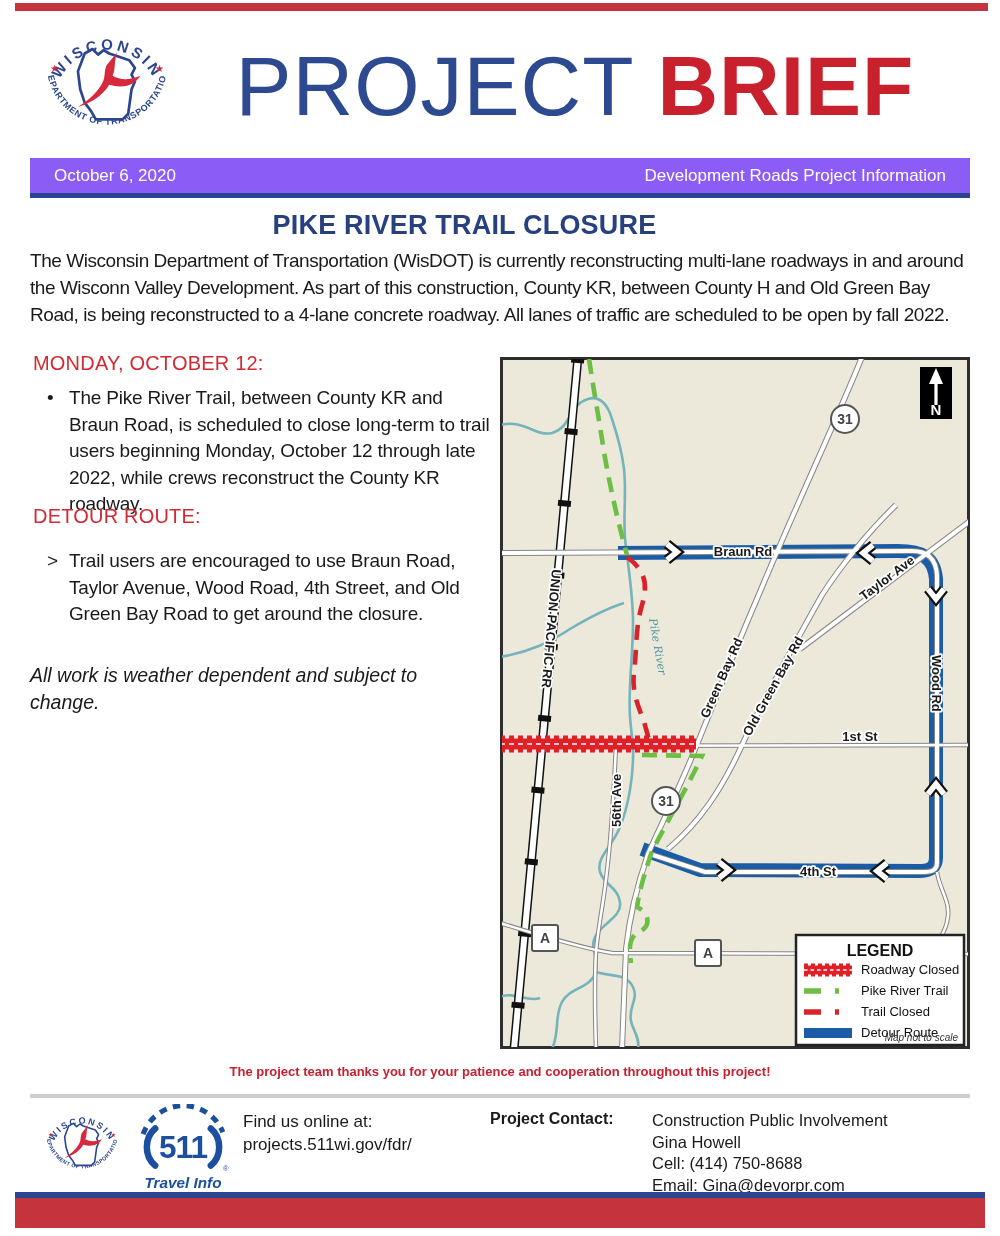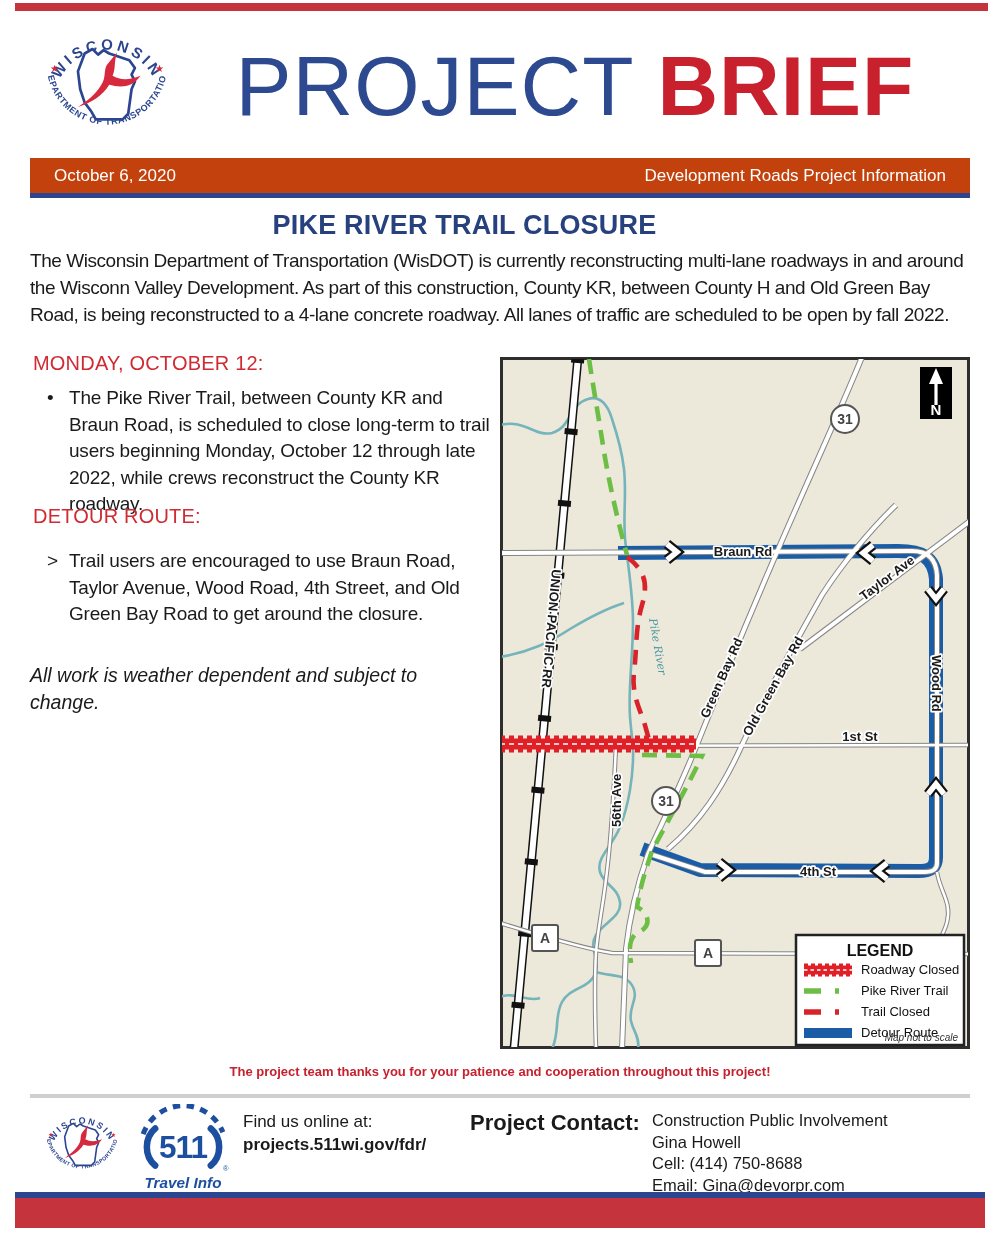--- a/index.html
+++ b/index.html
@@ -6,21 +6,21 @@
   #page{position:relative;width:1000px;height:1236px;background:#fff;overflow:hidden;
         font-family:"Liberation Sans",sans-serif;color:#1a1a1a;}
   .abs{position:absolute;}
 
   
   .top-accent{left:15px;top:3px;width:973px;height:8px;background:#C5343C;}
   .masthead-title{left:180px;top:34px;width:790px;text-align:center;white-space:nowrap;
                   font-size:84px;letter-spacing:1px;line-height:104px;}
   .masthead-title .t-blue{color:#2D4A90;font-weight:400;}
   .masthead-title .t-red{color:#C9202E;font-weight:700;}
-  .date-banner{left:30px;top:158px;width:940px;height:35px;background:#c2410c;color:#fff;
+  .date-banner{left:30px;top:158px;width:940px;height:35px;background:#8b5cf6;color:#fff;
                font-size:17px;display:flex;align-items:center;justify-content:space-between;
                padding:0 24px;box-sizing:border-box;}
   .banner-underline{left:30px;top:193px;width:940px;height:5px;background:#2B4590;}
 
   
   .article-title{left:0;top:210px;width:929px;text-align:center;font-size:27px;font-weight:700;
                  color:#26417E;letter-spacing:0.2px;}
   .intro{left:30px;top:247px;width:945px;font-size:19px;line-height:27px;letter-spacing:-0.45px;}
   .sec-heading{font-size:20px;color:#D02B33;letter-spacing:0.2px;}
   .sec1-h{left:33px;top:352px;width:460px;}
@@ -40,22 +40,22 @@
   .shield-txt{font:bold 14px "Liberation Sans",sans-serif;fill:#444;}
   .leg-title{font:bold 16px "Liberation Sans",sans-serif;fill:#111;}
   .leg-label{font:13px "Liberation Sans",sans-serif;fill:#111;}
   .leg-note{font:italic 10px "Liberation Sans",sans-serif;fill:#333;}
   .north-n{font:bold 15px "Liberation Sans",sans-serif;fill:#fff;}
 
   
   .thanks{left:0;top:1064px;width:1000px;text-align:center;font-size:13px;font-weight:700;color:#C5212F;}
   .footer-divider{left:30px;top:1094px;width:940px;height:4px;background:#CFCFCF;}
   .find-us{left:243px;top:1110px;font-size:17px;line-height:23px;}
-  .find-us .url{font-weight:700;}
-  .contact-label{left:470px;top:1110px;font-size:22px;font-weight:700;}
+  .find-us .url{font-weight:400;}
+  .contact-label{left:490px;top:1110px;font-size:16px;font-weight:700;}
   .contact-block{left:652px;top:1110px;font-size:16.5px;line-height:21.5px;}
   .bottom-blue{left:15px;top:1192px;width:970px;height:6px;background:#2B4590;}
   .bottom-red{left:15px;top:1198px;width:970px;height:30px;background:#C5343C;}
 </style>
 </head>
 <body>
 
 <div id="page">
 
   <div class="abs top-accent"></div>

